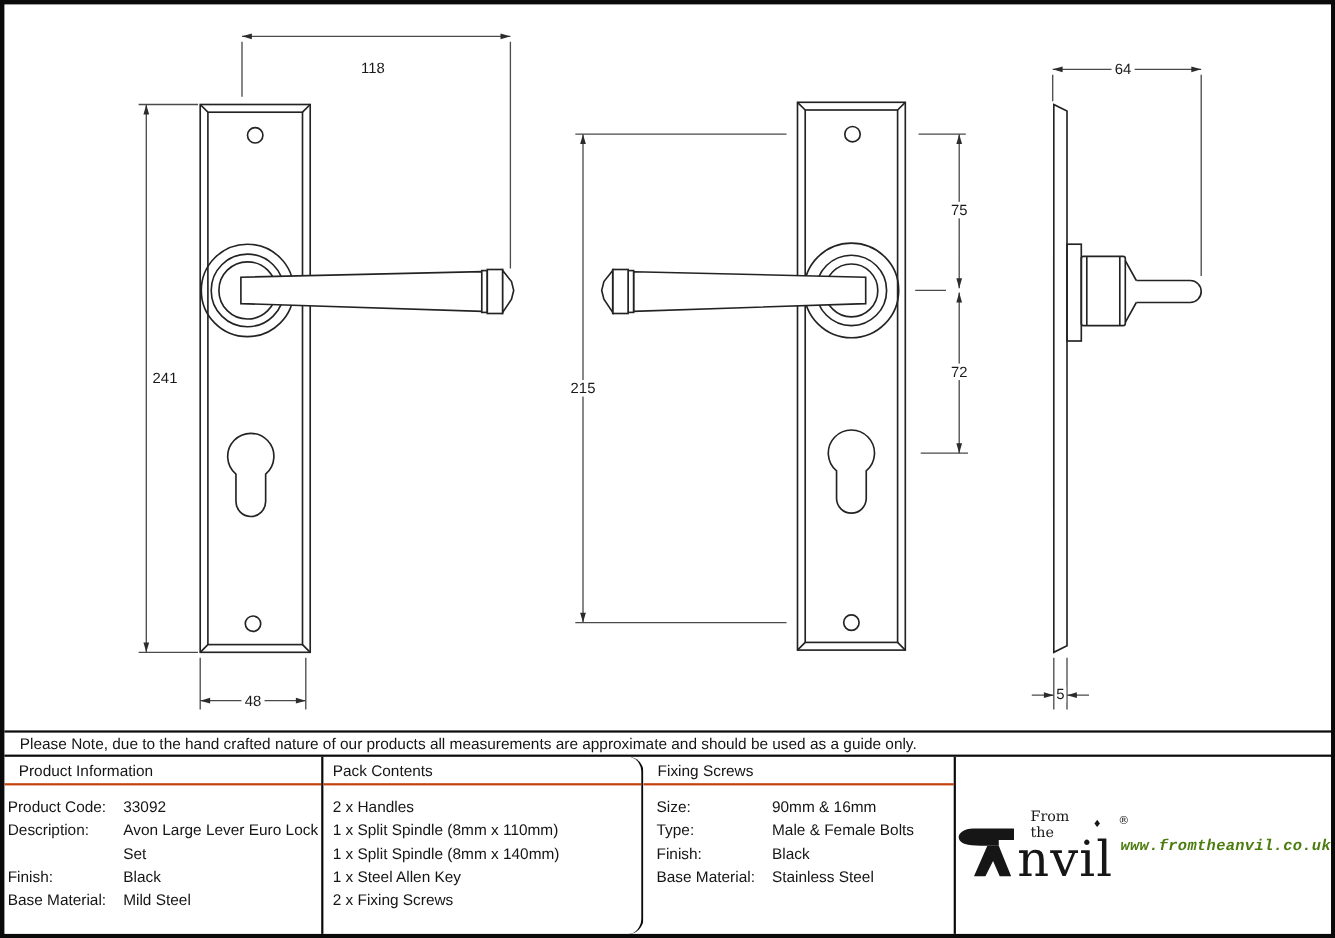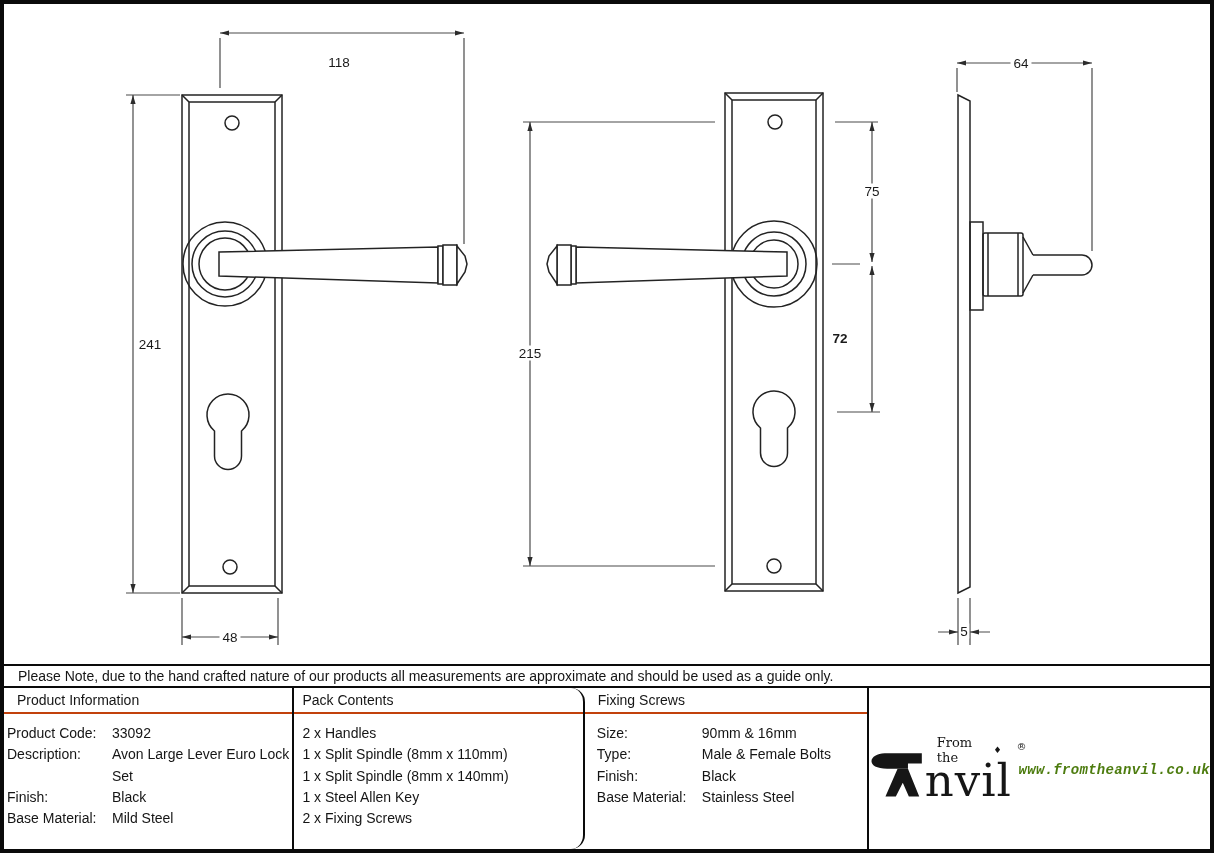--- a/index.html
+++ b/index.html
@@ -176,21 +176,21 @@
         <polygon points="954,628 945,625.4 945,630.6"></polygon>
         <polygon points="966,628 975,625.4 975,630.6"></polygon>
       </g>
     </svg>
 
     <span class="dim" style="left:335px; top:29px;margin-top:29px;">118</span>
     <span class="dim" style="left:130px; top:340px;margin-left:16px;">241</span>
     <span class="dim" style="left:226px; top:633px;">48</span>
     <span class="dim" style="left:526px; top:349px;">215</span>
     <span class="dim" style="left:868px; top:187px;">75</span>
-    <span class="dim" style="left:836px; top:334px;font-weight:bold;">72</span>
+    <span class="dim" style="left:868px; top:334px;">72</span>
     <span class="dim" style="left:1017px; top:59px;">64</span>
     <span class="dim" style="left:960px; top:627px; padding:0 1px;">5</span>
   </div>
 
   <div class="note-row">
     <span>Please Note, due to the hand crafted nature of our products all measurements are approximate and should be used as a guide only.</span>
   </div>
 
   <div class="info-table">
 

